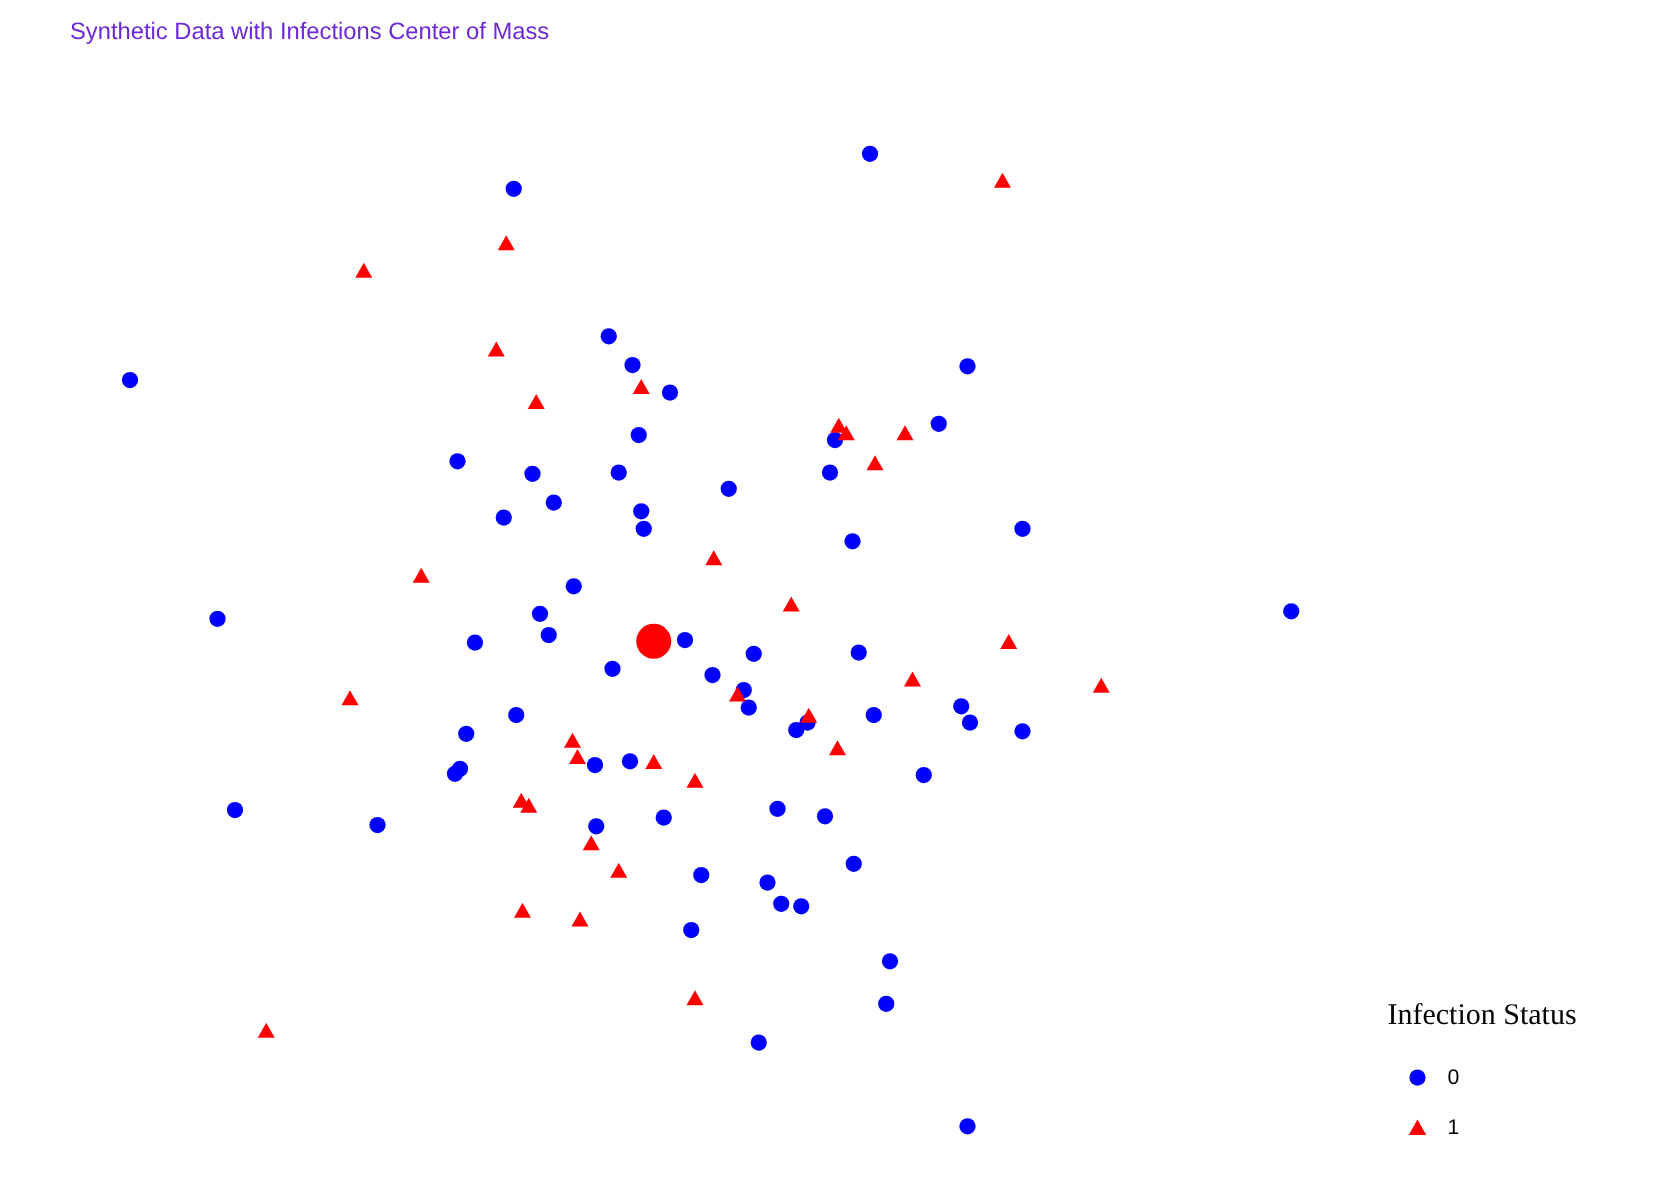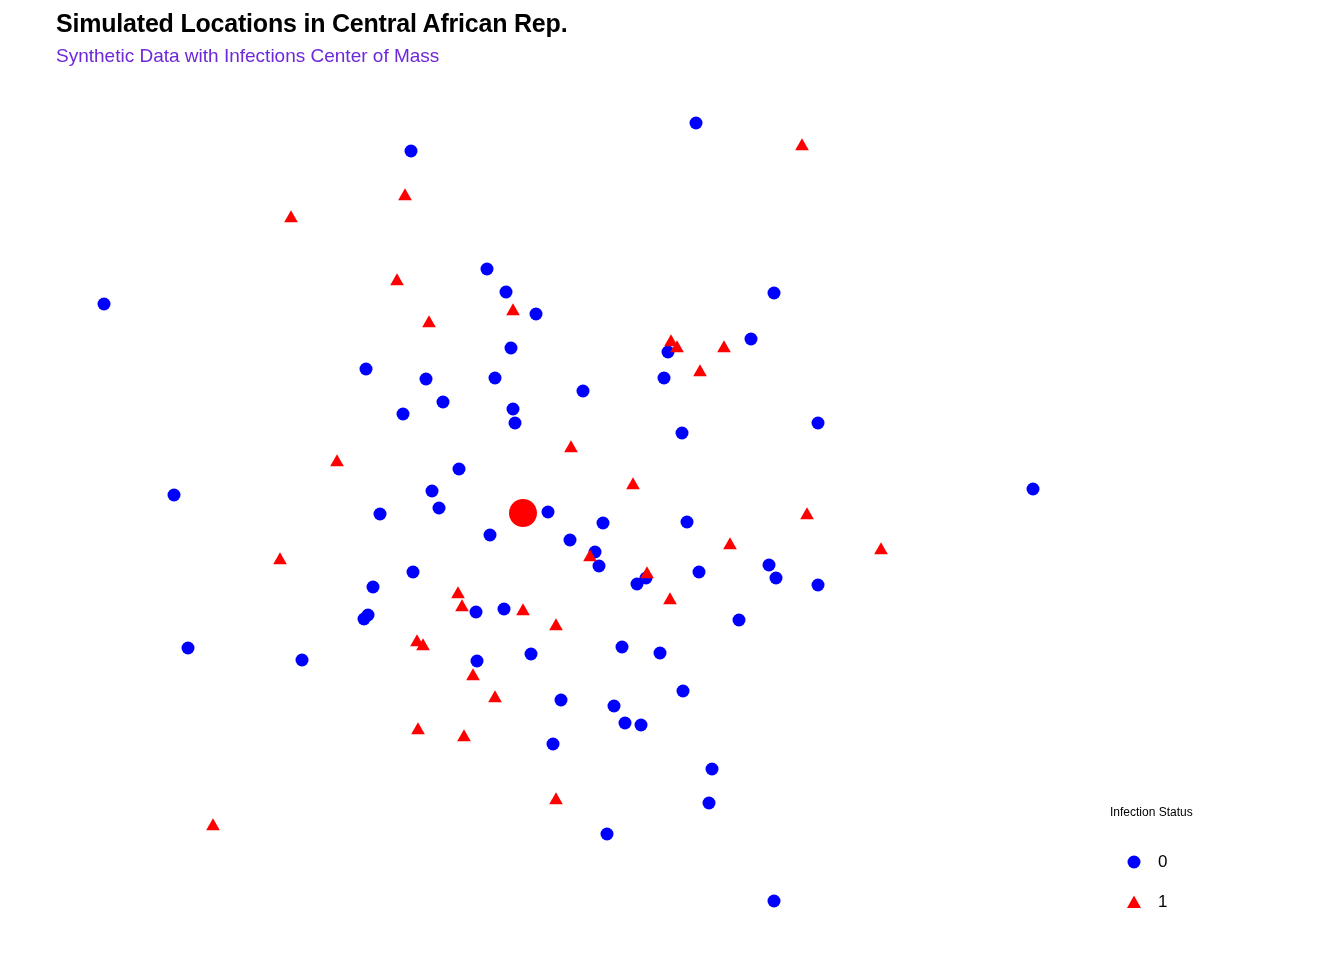--- a/index.html
+++ b/index.html
@@ -49,24 +49,25 @@
     width: 1344px;
     height: 960px;
   }
   .legend-block {
     position: absolute;
     left: 1110px;
     top: 800px;
     width: 220px;
   }
   .legend-title {
-    font-size: 12px;
+    font-size: 24px;
     color: #000000;
     line-height: 24px;
     white-space: nowrap;
+    font-family: Liberation Serif, serif;
   }
   .legend-rows {
     margin-top: 18px;
   }
   .legend-row {
     display: flex;
     align-items: center;
     height: 40px;
   }
   .legend-key {
@@ -80,21 +81,20 @@
     color: #000000;
     line-height: 20px;
   }
 </style>
 </head>
 <body>
 
 <div id="plot-root">
 
   <div class="title-block">
-    <div class="chart-title">Simulated Locations in Central African Rep.</div>
     <div class="chart-subtitle">Synthetic Data with Infections Center of Mass</div>
   </div>
 
   <svg id="scatter-svg" viewBox="0 0 1344 960" xmlns="http://www.w3.org/2000/svg">
     <g id="series-uninfected">
         <circle cx="696" cy="123" r="6.5" fill="#0000FF"></circle>
         <circle cx="411" cy="151" r="6.5" fill="#0000FF"></circle>
         <circle cx="104" cy="304" r="6.5" fill="#0000FF"></circle>
         <circle cx="487" cy="269" r="6.5" fill="#0000FF"></circle>
         <circle cx="506" cy="292" r="6.5" fill="#0000FF"></circle>

